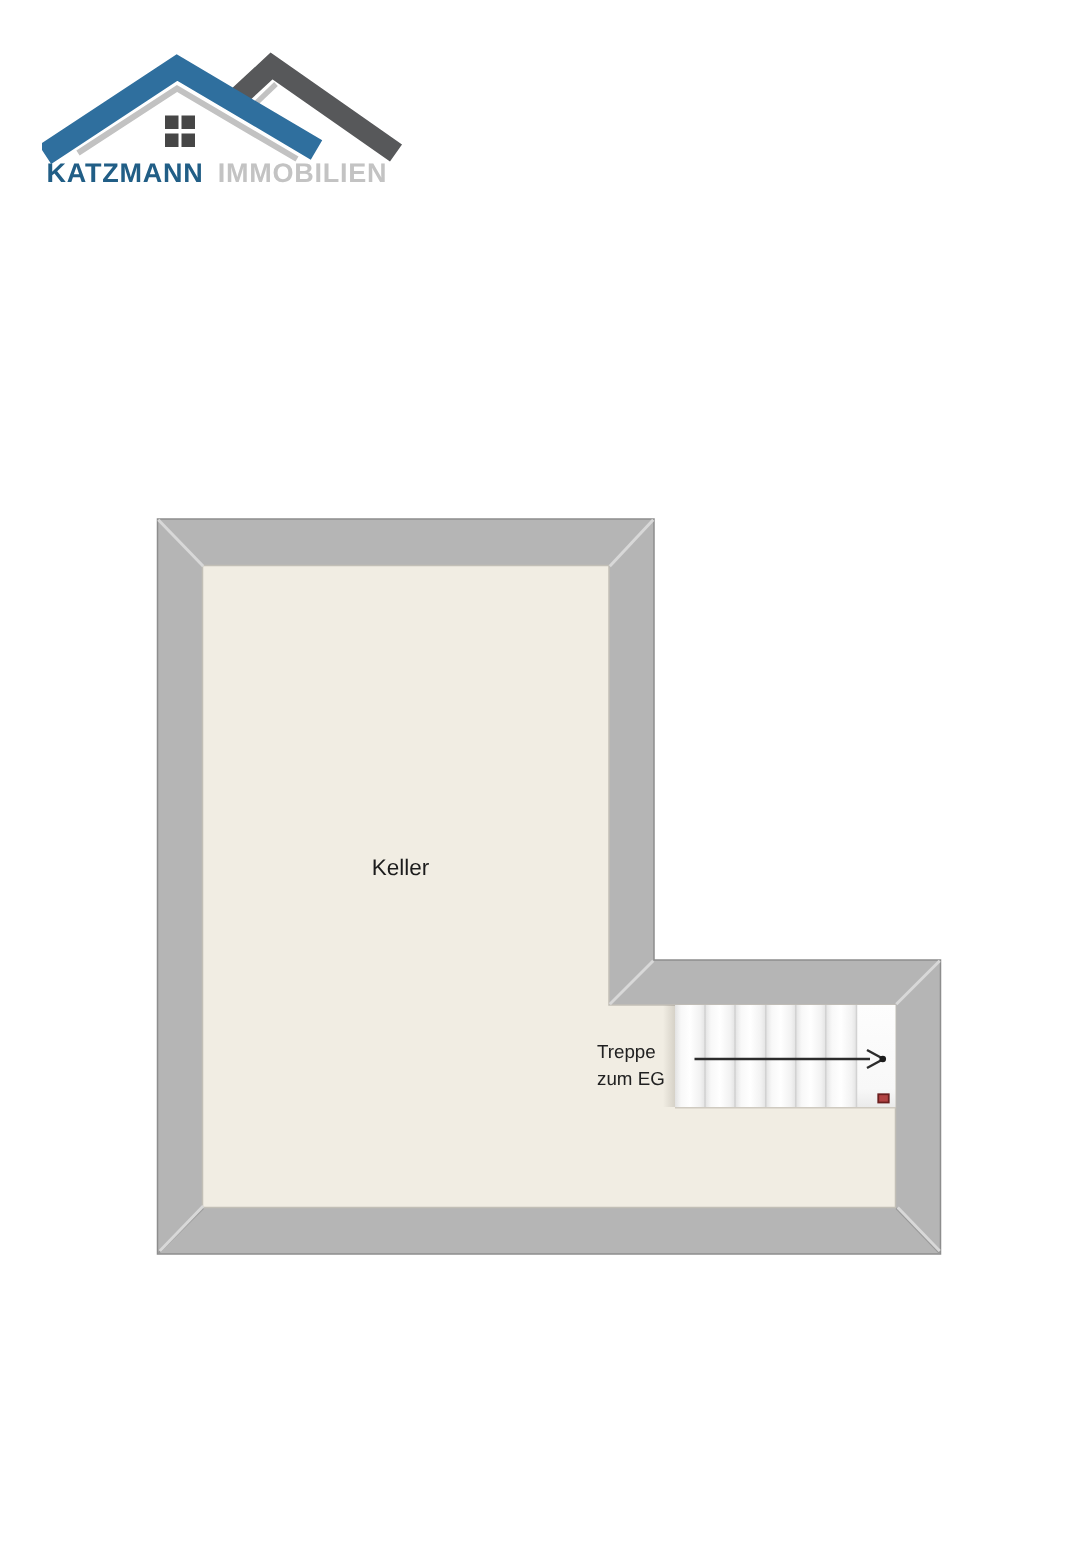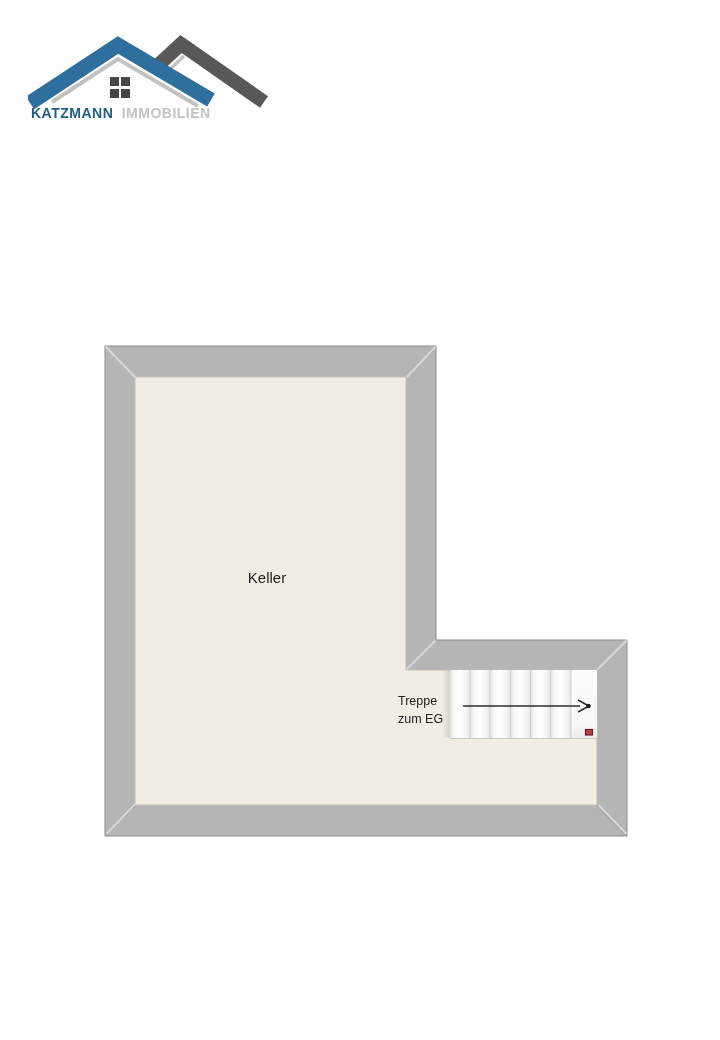--- a/index.html
+++ b/index.html
@@ -10,21 +10,21 @@
     position:relative;
     overflow:hidden;
   }
   .canvas{position:absolute;left:0;top:0;width:720px;height:1040px;background:#ffffff;}
 
   
   .logo{position:absolute;left:28px;top:28px;width:250px;height:112px;}
   .logo-roofs{position:absolute;left:0;top:2px;}
   .logo-text{
     position:absolute;left:3px;top:77px;
-    font-size:14px;font-weight:700;letter-spacing:.5px;white-space:nowrap;
+    font-size:18px;font-weight:700;letter-spacing:.5px;white-space:nowrap;
   }
   .brand-primary{color:#215e86;}
   .brand-secondary{color:#c3c3c3;margin-left:4px;}
 
   
   .plan{position:absolute;left:0;top:0;}
   .wall-outer{fill:#b5b5b5;stroke:#8d8d8d;stroke-width:1;}
   .floor{fill:#f1ede3;stroke:#c2bfb6;stroke-width:1;}
   .miter-light{stroke:#d8d8d8;stroke-width:2;fill:none;}
   .miter-dark{stroke:#9a9a9a;stroke-width:1.2;fill:none;}

